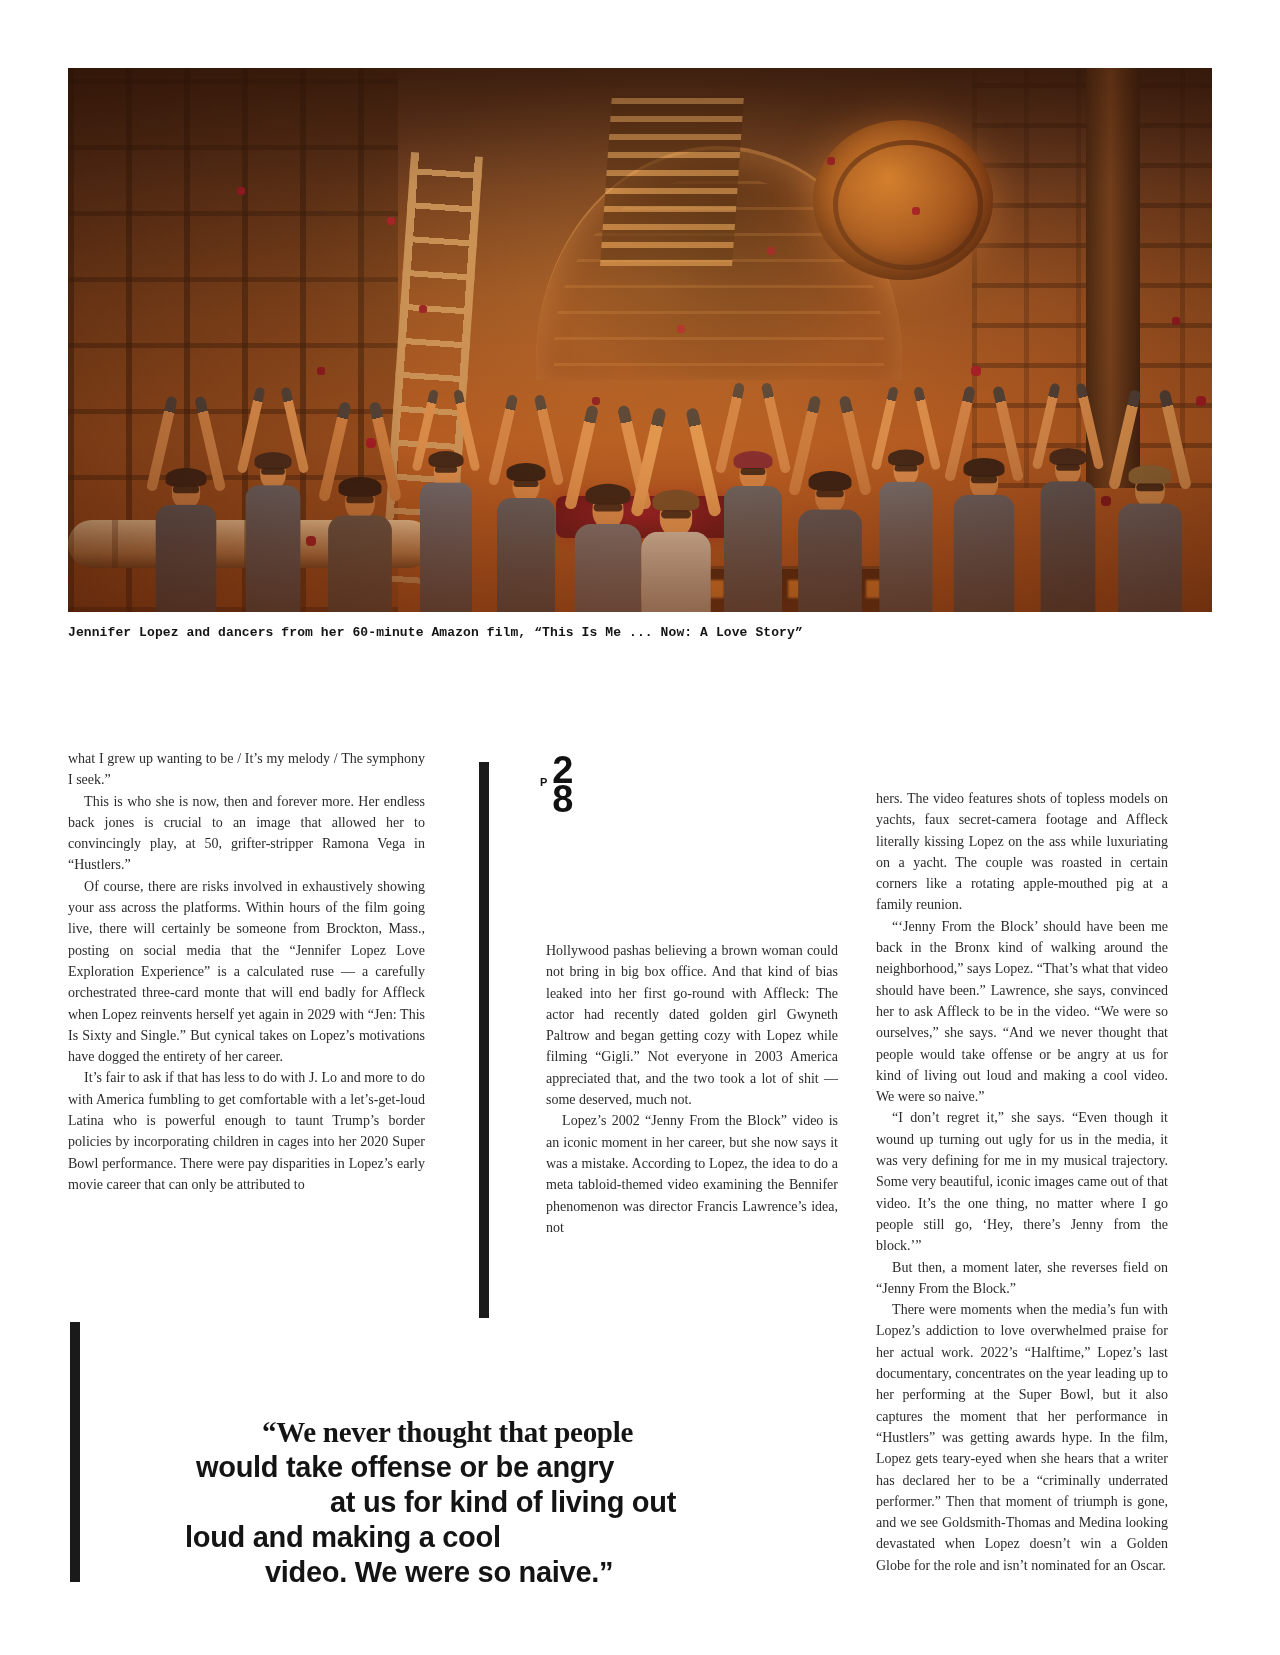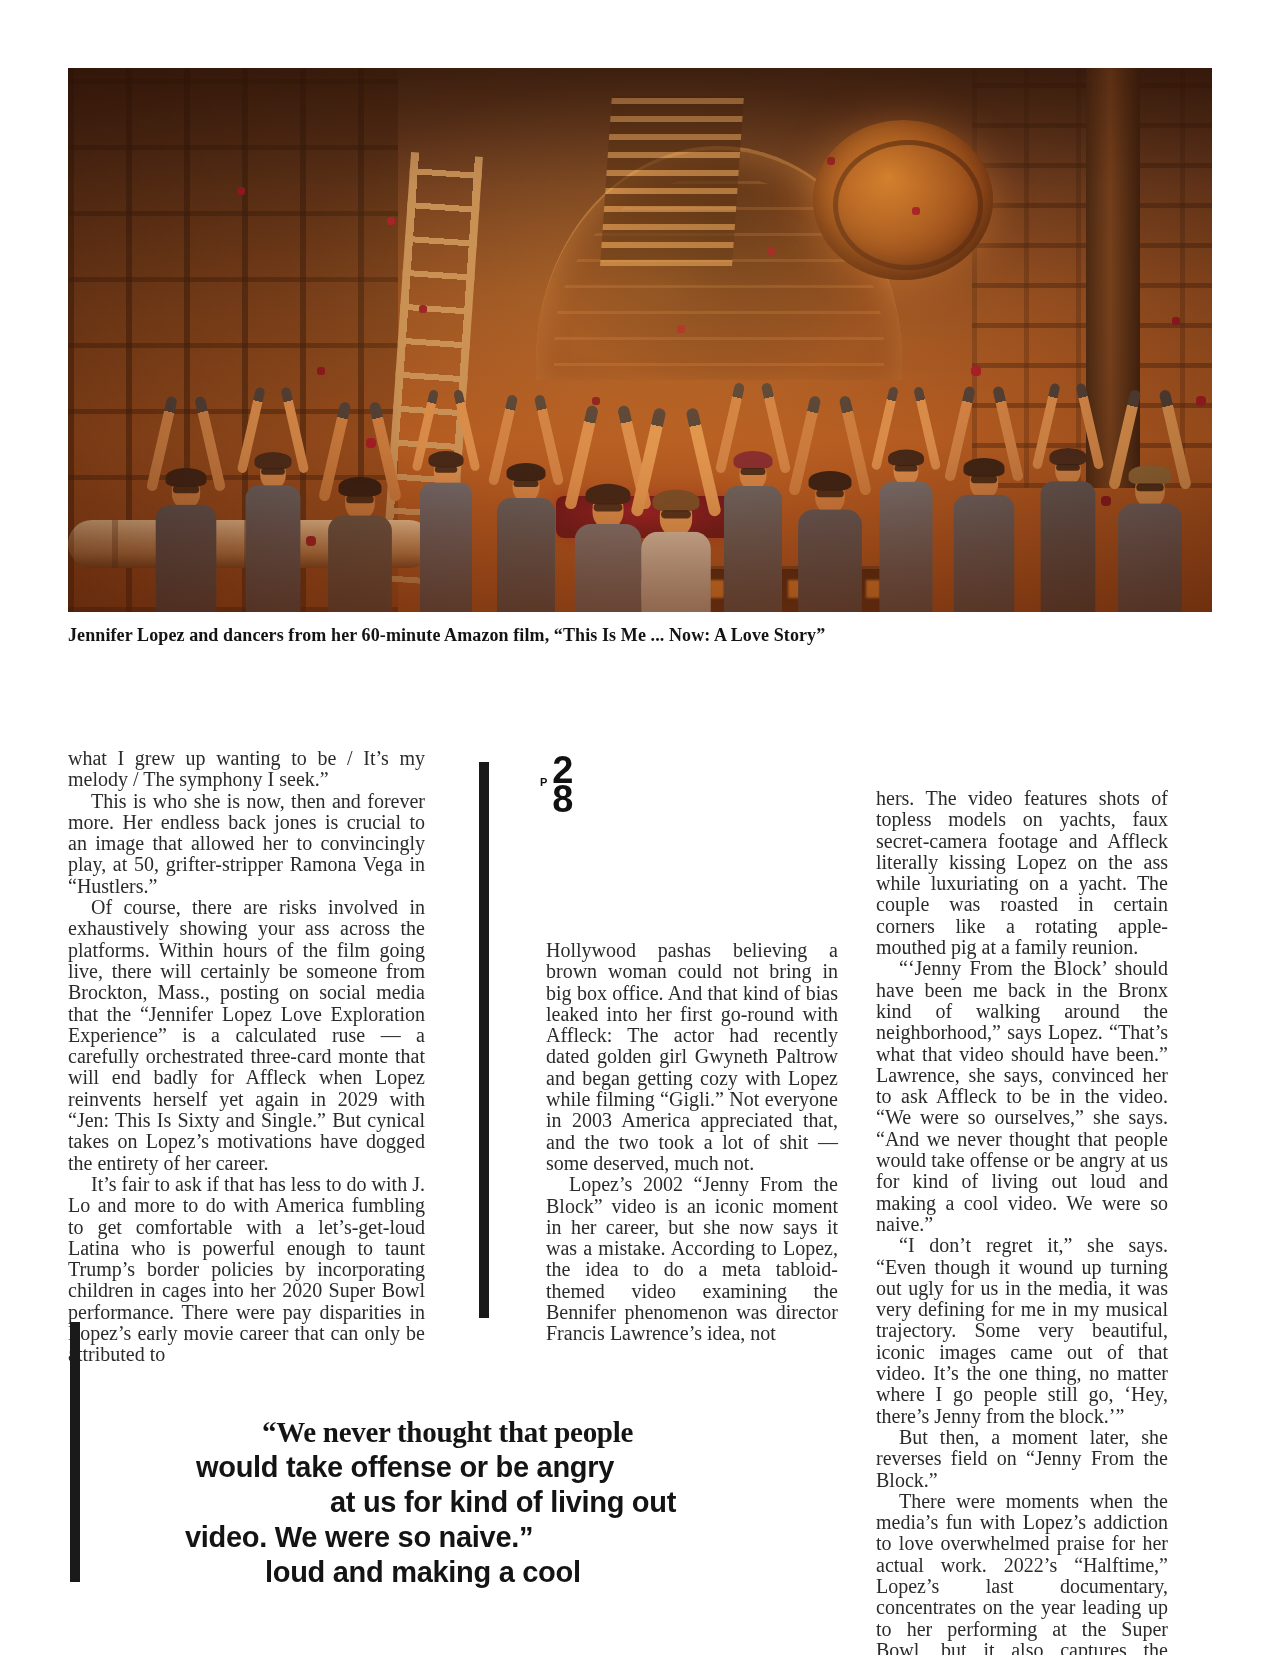--- a/index.html
+++ b/index.html
@@ -107,25 +107,25 @@
     background:linear-gradient(180deg, var(--suit), rgba(25,15,10,.35)), var(--suit);}
   .glow-overlay{
     position:absolute;inset:0;
     background:
       radial-gradient(ellipse at 52% 40%, rgba(255,165,65,.30) 0%, rgba(210,100,25,.12) 45%, rgba(55,20,5,.48) 100%),
       linear-gradient(180deg, rgba(30,12,5,.25) 0%, transparent 22%, transparent 70%, rgba(140,55,12,.35) 100%);
   }
   
   .caption{
     position:absolute;left:68px;top:625px;width:900px;
-    font-family:Liberation Serif, serif;font-weight:bold;font-size:18px;
+    font-family:Liberation Mono, monospace;font-weight:bold;font-size:13px;
     letter-spacing:.1px;color:#141414;
   }
   
-  .col{position:absolute;font-size:20px;line-height:21.3px;text-align:justify;color:#2b2b2b;}
+  .col{position:absolute;font-size:14px;line-height:21.3px;text-align:justify;color:#2b2b2b;}
   .col p{margin:0;}
   .col p + p{text-indent:1.15em;}
   .col-1{left:68px;top:748px;width:357px;}
   .col-2{left:546px;top:940px;width:292px;}
   .col-3{left:876px;top:788px;width:292px;}
   
   .vbar-mid{position:absolute;left:479px;top:762px;width:10px;height:556px;background:#1a1a1a;}
   .vbar-left{position:absolute;left:70px;top:1322px;width:10px;height:260px;background:#1a1a1a;}
   .page-marker{position:absolute;left:540px;top:756px;font-family:"Liberation Sans", sans-serif;
     font-weight:bold;color:#111;display:flex;align-items:flex-start;}
@@ -272,15 +272,15 @@
     <p>“I don’t regret it,” she says. “Even though it wound up turning out ugly for us in the media, it was very defining for me in my musical trajectory. Some very beautiful, iconic images came out of that video. It’s the one thing, no matter where I go people still go, ‘Hey, there’s Jenny from the block.’”</p>
     <p>But then, a moment later, she reverses field on “Jenny From the Block.”</p>
     <p>There were moments when the media’s fun with Lopez’s addiction to love overwhelmed praise for her actual work. 2022’s “Halftime,” Lopez’s last documentary, concentrates on the year leading up to her performing at the Super Bowl, but it also captures the moment that her performance in “Hustlers” was getting awards hype. In the film, Lopez gets teary-eyed when she hears that a writer has declared her to be a “criminally underrated performer.” Then that moment of triumph is gone, and we see Goldsmith-Thomas and Medina looking devastated when Lopez doesn’t win a Golden Globe for the role and isn’t nominated for an Oscar.</p>
   </div>
 
 <div class="vbar-left"></div>
 <div class="pull-quote">
     <div>“We never thought that people</div>
     <div>would take offense or be angry</div>
     <div>at us for kind of living out</div>
+    <div>loud and making a cool</div>
     <div>video. We were so naive.”</div>
-    <div>loud and making a cool</div>
   </div>
 
 </body></html>

